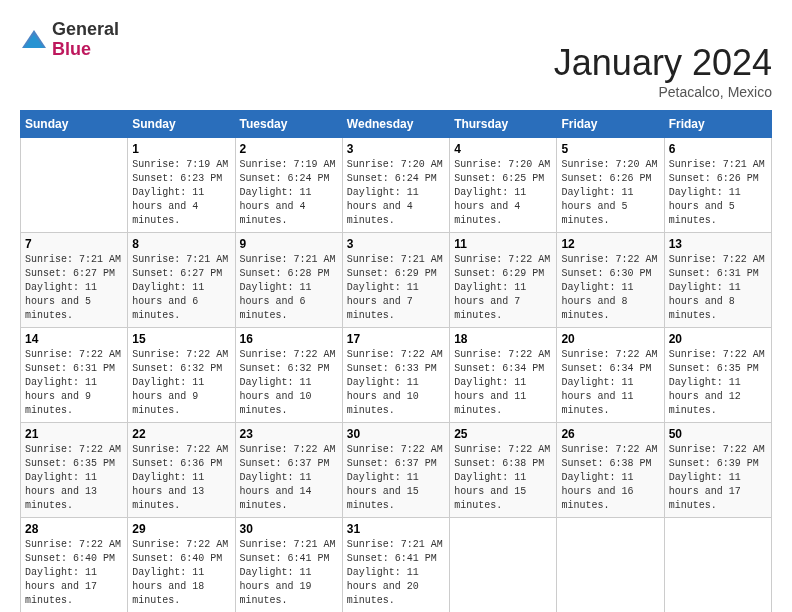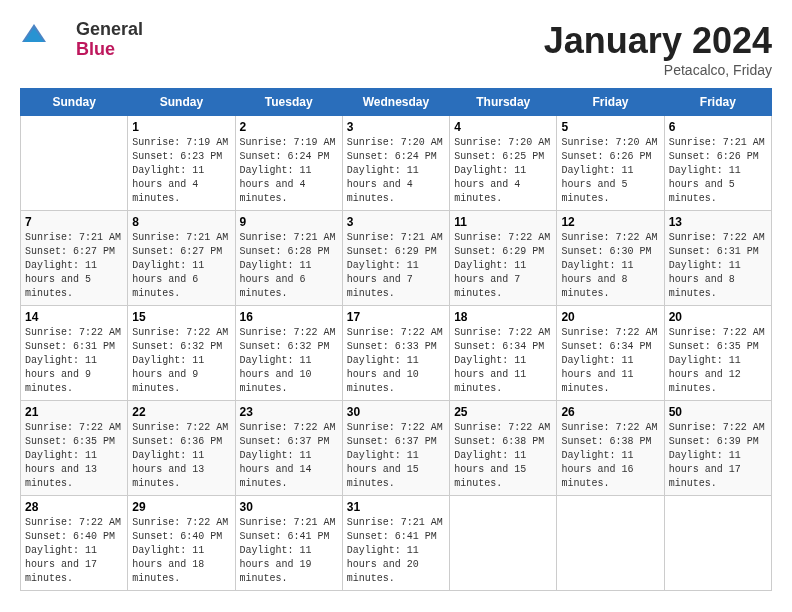--- a/index.html
+++ b/index.html
@@ -11,58 +11,59 @@
       padding: 20px;
     }
     .header {
       display: flex;
       justify-content: space-between;
       align-items: flex-start;
       margin-bottom: 10px;
     }
     .logo {
       display: flex;
-      gap: 24px;
+      align-items: center;
     }
     .logo-text {
       display: flex;
       flex-direction: column;
       font-size: 18px;
       font-weight: bold;
       line-height: 1.1;
     }
     .logo-general { color: #333; }
     .logo-blue { color: #be185d; }
     .logo-icon {
       width: 28px;
       height: 28px;
       margin-right: 4px;
     }
     .title-block {
       text-align: right;
     }
     .month-title {
       font-size: 36px;
-      font-weight: bold;
+      font-weight: normal;
       color: #222;
+      margin-top: 22px;
     }
     .location {
       font-size: 14px;
       color: #555;
     }
     table {
       width: 100%;
       border-collapse: collapse;
       font-size: 11px;
     }
     thead tr th {
       background-color: #2a6ebb;
       color: #fff;
       padding: 6px 4px;
-      text-align: center;
+      text-align: left;
       font-size: 12px;
       font-weight: bold;
       border: 1px solid #2a6ebb;
     }
     tbody tr td {
       border: 1px solid #ccc;
       vertical-align: top;
       padding: 4px;
       width: calc(100% / 7);
       height: 80px;
@@ -97,21 +98,21 @@
       <polygon points="14,4 26,22 2,22" fill="#2a6ebb" opacity="0.85"></polygon>
       <polygon points="14,8 24,22 4,22" fill="#1a9ad7" opacity="0.7"></polygon>
     </svg>
     <div class="logo-text">
       <span class="logo-general">General</span>
       <span class="logo-blue">Blue</span>
     </div>
   </div>
   <div class="title-block">
     <div class="month-title">January 2024</div>
-    <div class="location">Petacalco, Friday</div>
+    <div class="location">Petacalco, Mexico</div>
   </div>
 </div>
 
 <table>
   <thead>
     <tr>
     <th>Sunday</th>
         <th>Sunday</th>
         <th>Tuesday</th>
         <th>Wednesday</th>

